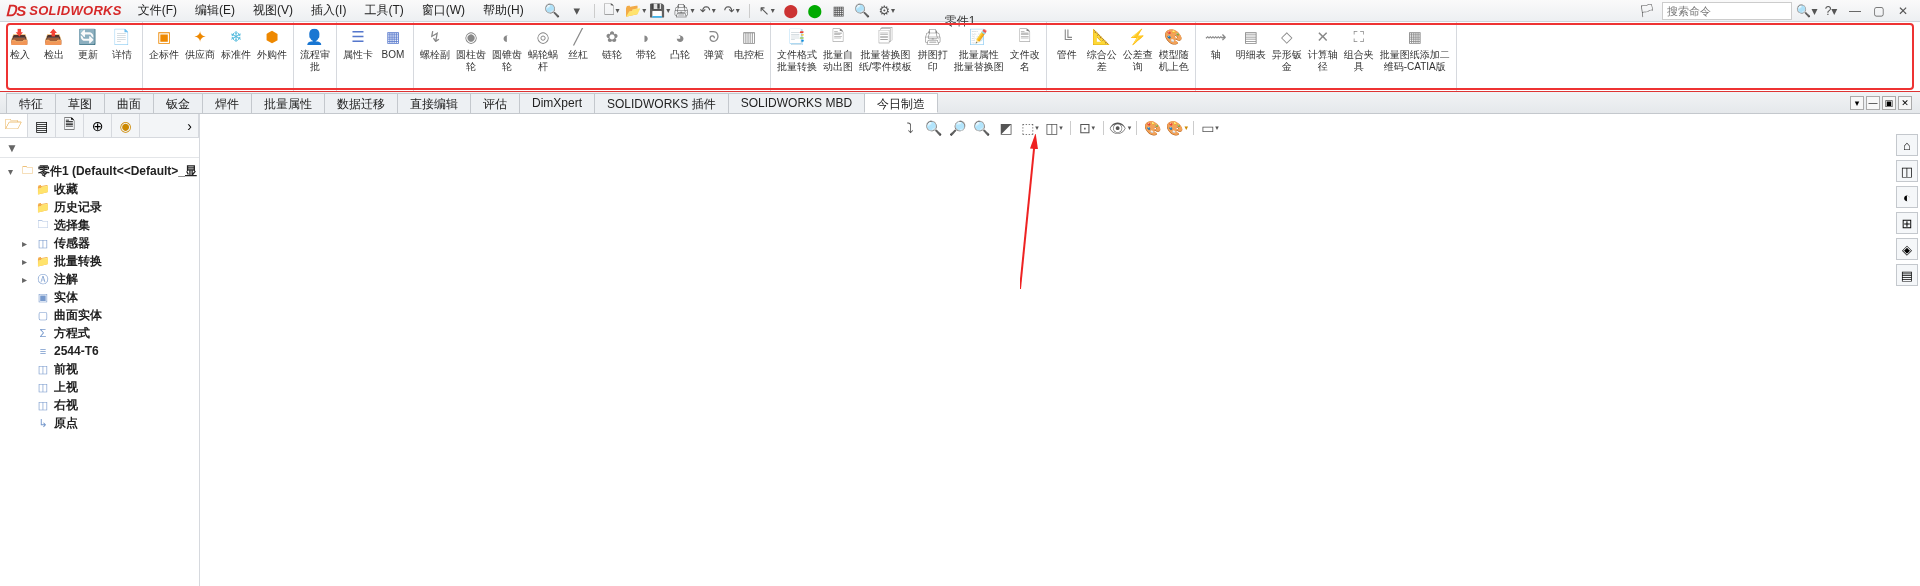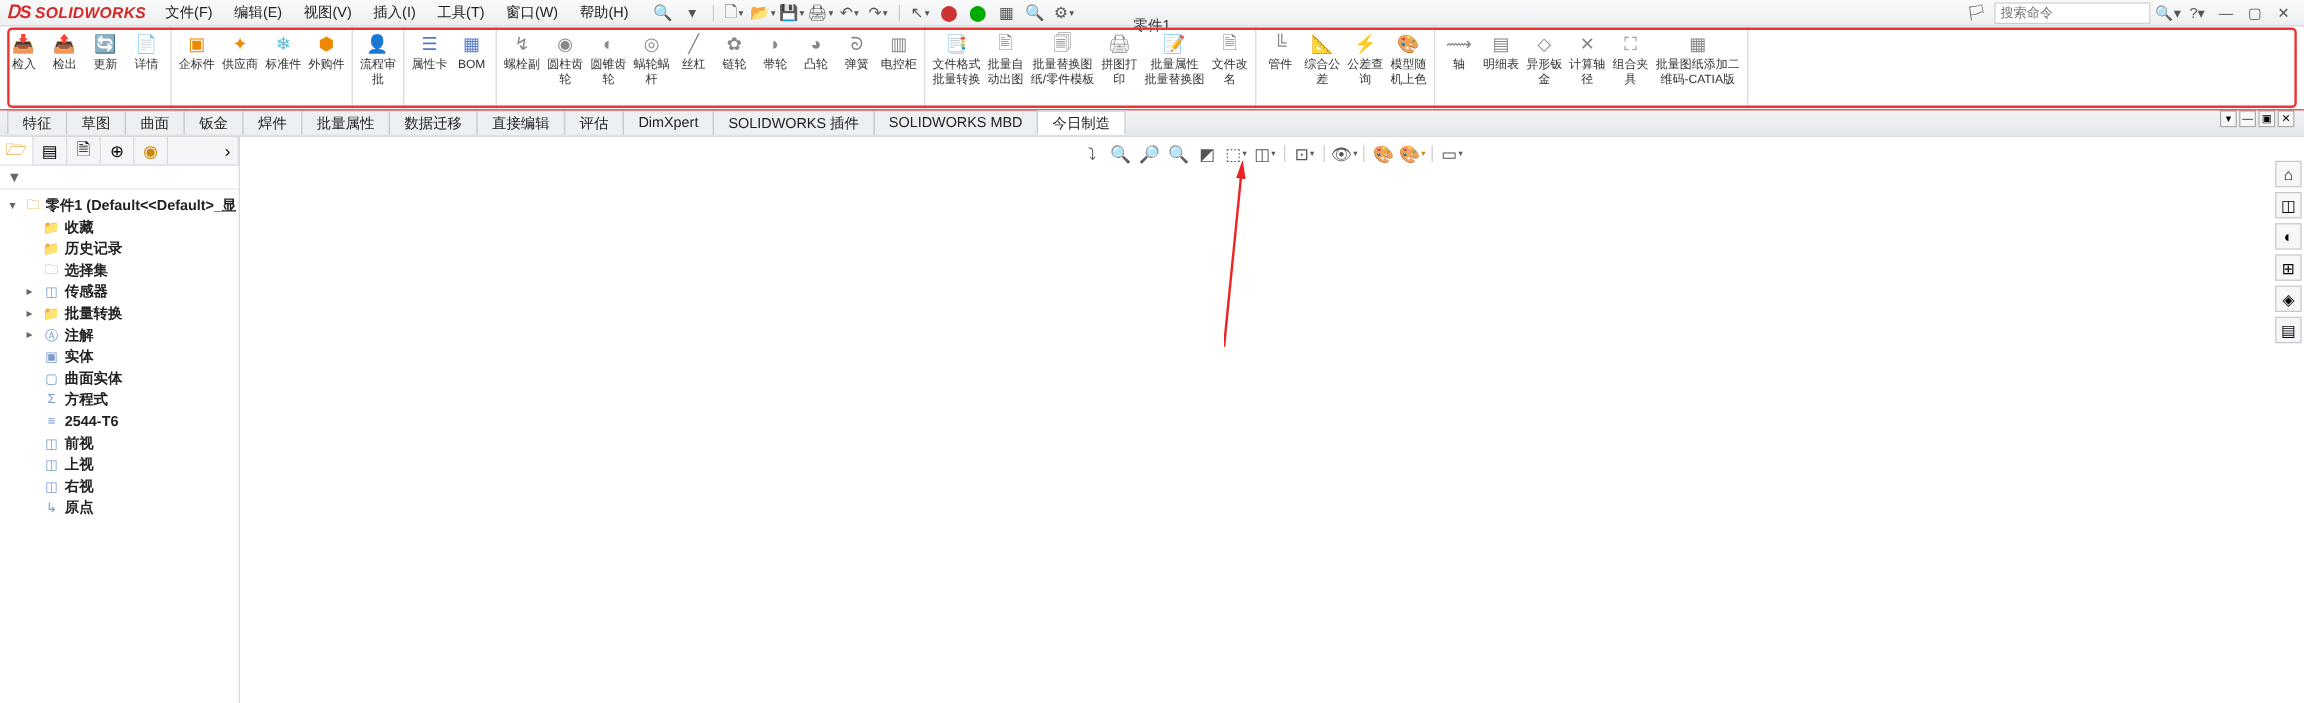--- a/index.html
+++ b/index.html
@@ -20,21 +20,21 @@
 .title-right { margin-left: auto; display: flex; align-items: center; gap: 6px; margin-right: 8px; }
 .search-box { display: flex; align-items: center; border: 1px solid #ccc; height: 18px; background: #fff; padding: 0 4px; }
 .search-box input { border: none; outline: none; width: 120px; font-size: 11px; color: #888; }
 .win-btn { width: 18px; height: 16px; display: inline-flex; align-items: center; justify-content: center; color: #555; }
 .ribbon { height: 70px; display: flex; border-bottom: 1px solid #d33; position: relative; }
 .ribbon-hl { position: absolute; left: 6px; right: 6px; top: 1px; bottom: 1px; border: 2px solid #e33; border-radius: 4px; pointer-events: none; }
 .rgroup { display: flex; border-right: 1px solid #d6d9de; padding: 2px 3px 0; }
 .rbtn { display: flex; flex-direction: column; align-items: center; justify-content: flex-start; min-width: 34px; padding: 2px 3px 0; cursor: pointer; text-align: center; }
 .rbtn .ico { width: 22px; height: 22px; display: flex; align-items: center; justify-content: center; font-size: 15px; margin-bottom: 1px; }
 .rbtn .lbl { font-size: 10px; color: #333; line-height: 12px; white-space: pre-line; }
-.tabs { height: 22px; background: linear-gradient(#f1f3f5,#e5e8eb); display: flex; align-items: flex-start; border-bottom: 1px solid #c4c8cd; padding-left: 6px; }
+.tabs { height: 22px; background: linear-gradient(#f1f3f5,#e5e8eb); display: flex; align-items: center; border-bottom: 1px solid #c4c8cd; padding-left: 6px; }
 .tab { height: 20px; padding: 2px 12px; border: 1px solid #c4c8cd; border-bottom: none; background: #edf0f3; margin-right: -1px; font-size: 12px; color: #222; cursor: pointer; }
 .tab.active { background: #fff; border-bottom: 1px solid #fff; position: relative; z-index: 1; }
 .tabs-right { margin-left: auto; display: flex; gap: 2px; margin-right: 8px; align-items: center; }
 .tr-btn { width: 14px; height: 14px; border: 1px solid #aaa; background: #f7f7f7; font-size: 9px; display: flex; align-items: center; justify-content: center; }
 .workspace { display: flex; height: calc(586px - 22px - 70px - 22px); }
 .sidebar { width: 200px; border-right: 1px solid #d6d9de; display: flex; flex-direction: column; }
 .sb-tabs { height: 24px; display: flex; border-bottom: 1px solid #d6d9de; background: #f3f5f7; }
 .sb-tab { width: 28px; display: flex; align-items: center; justify-content: center; border-right: 1px solid #d6d9de; font-size: 14px; }
 .sb-tab.active { background: #fff; }
 .sb-filter { height: 20px; border-bottom: 1px solid #e4e6e9; display: flex; align-items: center; padding-left: 6px; color: #666; }

